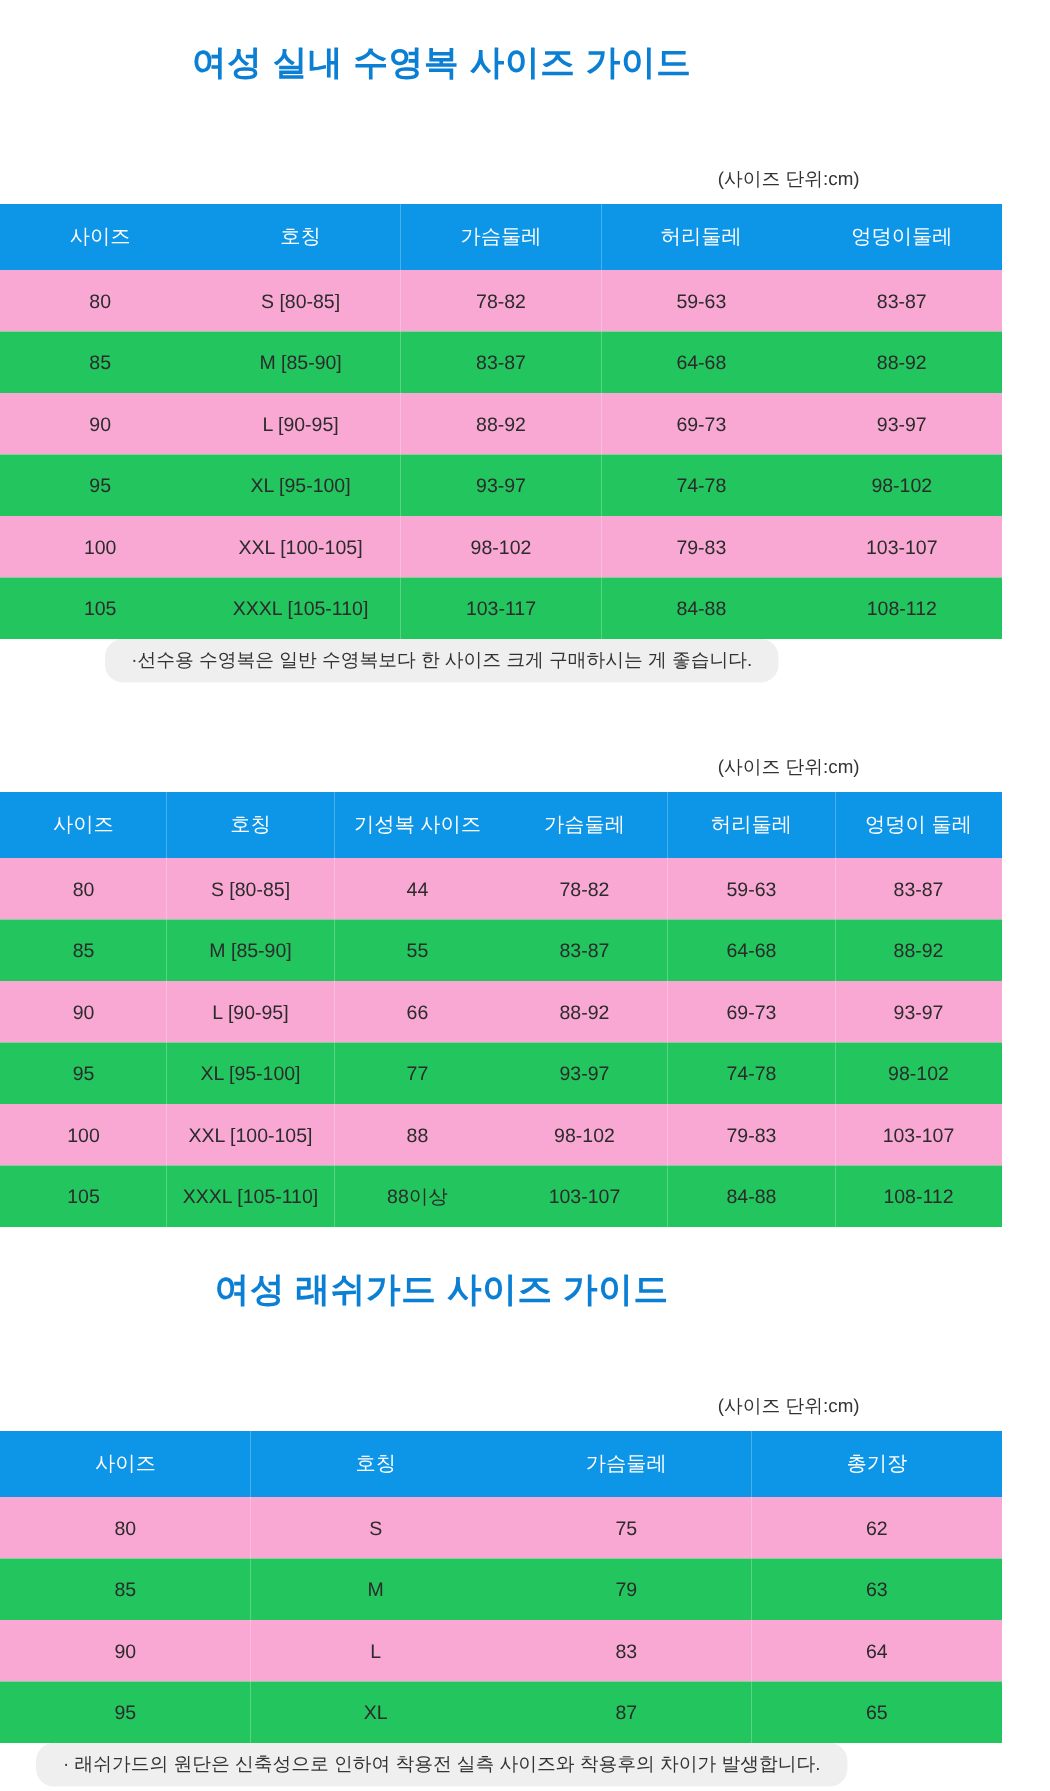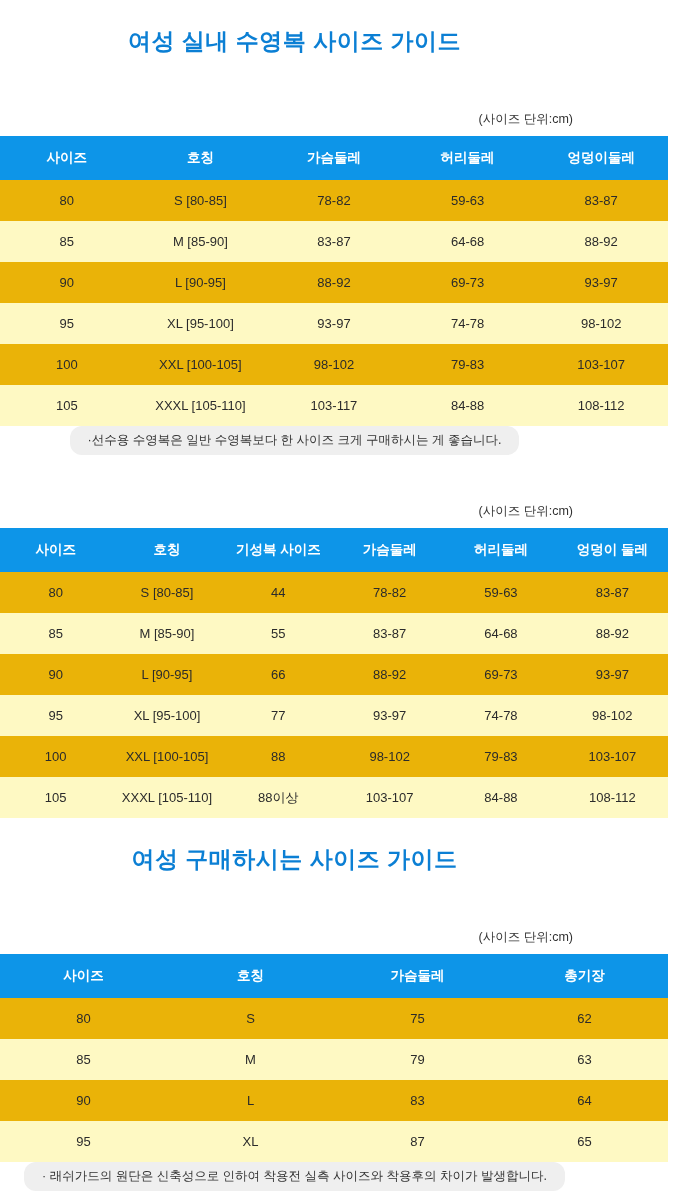--- a/index.html
+++ b/index.html
@@ -43,39 +43,39 @@
   table.size-table {
     border-collapse: collapse;
     width: 668px;
     margin: 0 auto;
     table-layout: fixed;
   }
   table.size-table thead th {
     background: #0d95e8;
     color: #ffffff;
     font-size: 13.5px;
-    font-weight: bold;
+    font-weight: normal;
     height: 42px;
     text-align: center;
     vertical-align: middle;
     border: none;
   }
   table.size-table tbody td {
     height: 39px;
     text-align: center;
     vertical-align: middle;
     font-size: 13px;
     color: #2b2b2b;
     border: none;
   }
   table.size-table tbody tr.odd td {
-    background: #eab308;
+    background: #f9a8d4;
   }
   table.size-table tbody tr.even td {
-    background: #fef9c3;
+    background: #22c55e;
   }
   .footnote-wrap {
     display: flex;
     justify-content: center;
     padding-top: 0;
     padding-bottom: 4px;
   }
   .footnote {
     background: #efefef;
     color: #333333;
@@ -212,21 +212,21 @@
               <td>XXXL [105-110]</td>
               <td>88이상</td>
               <td>103-107</td>
               <td>84-88</td>
               <td>108-112</td>
             </tr>
           </tbody>
         </table>
       </div>
       <div class="section">
-        <div class="section-title">여성 구매하시는 사이즈  가이드</div>
+        <div class="section-title">여성 래쉬가드 사이즈  가이드</div>
         <div class="unit-note">(사이즈 단위:cm)</div>
         <table class="size-table">
           <thead>
             <tr>
               <th>사이즈</th>
               <th>호칭</th>
               <th>가슴둘레</th>
               <th>총기장</th>
             </tr>
           </thead>

